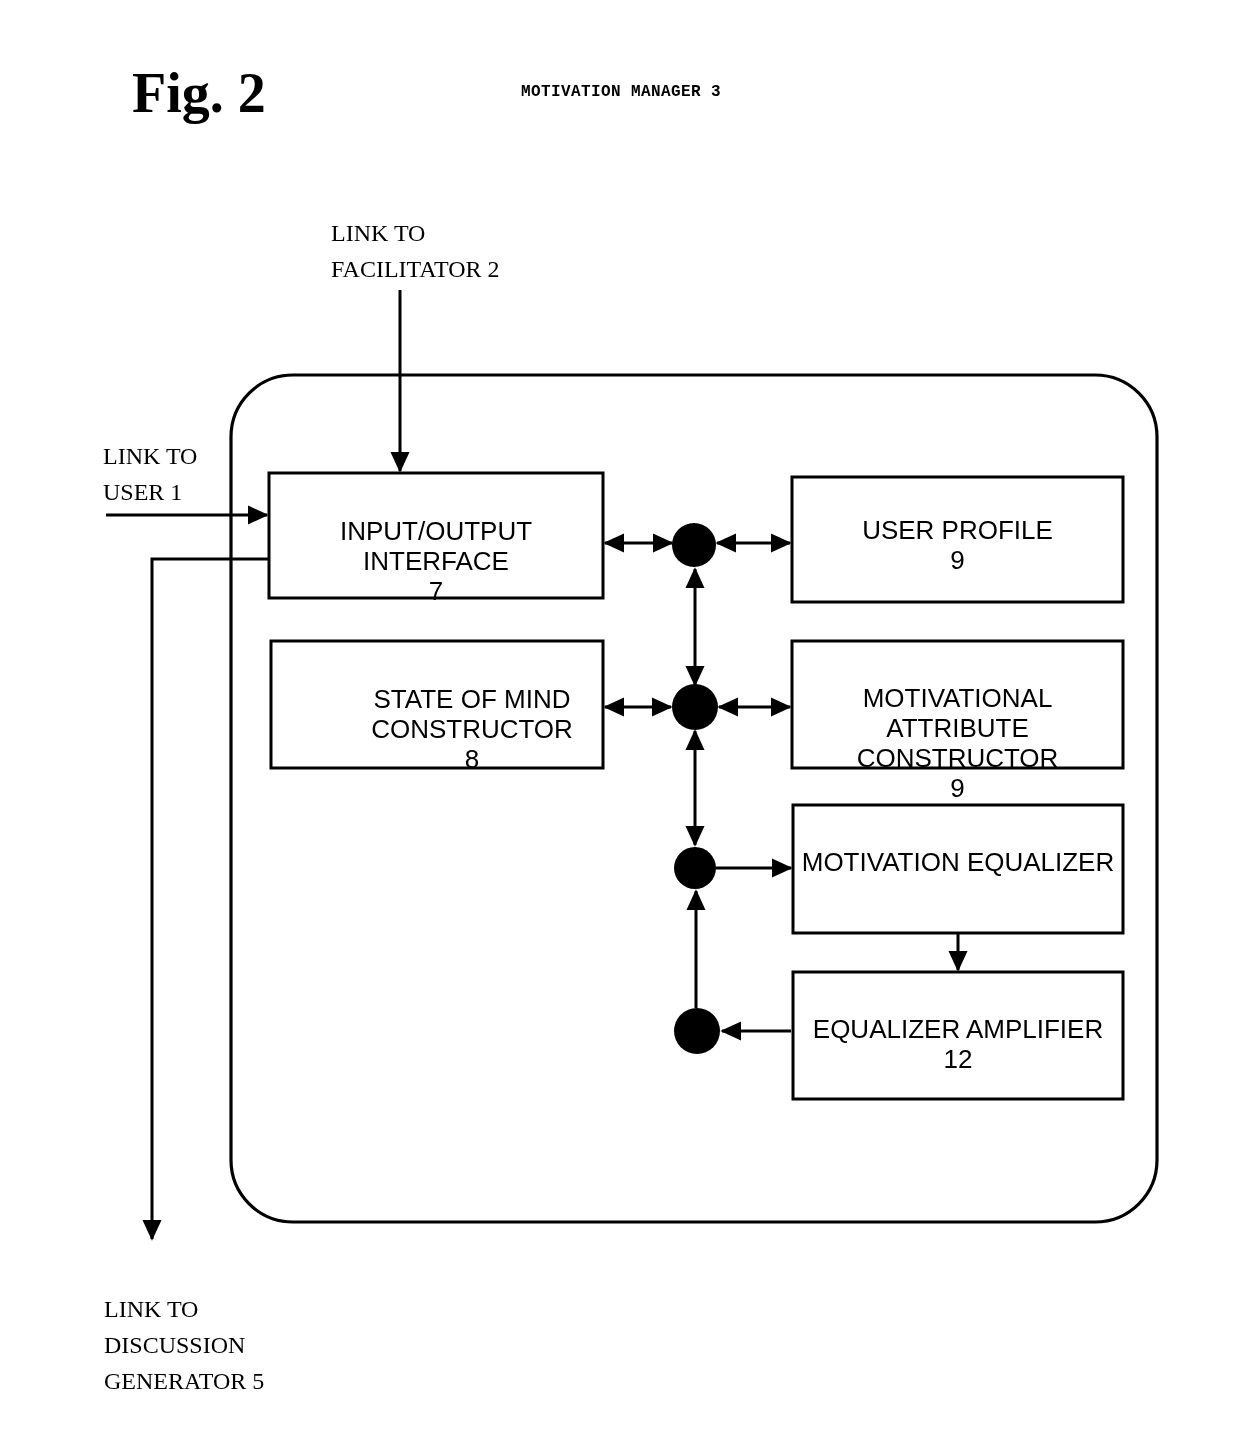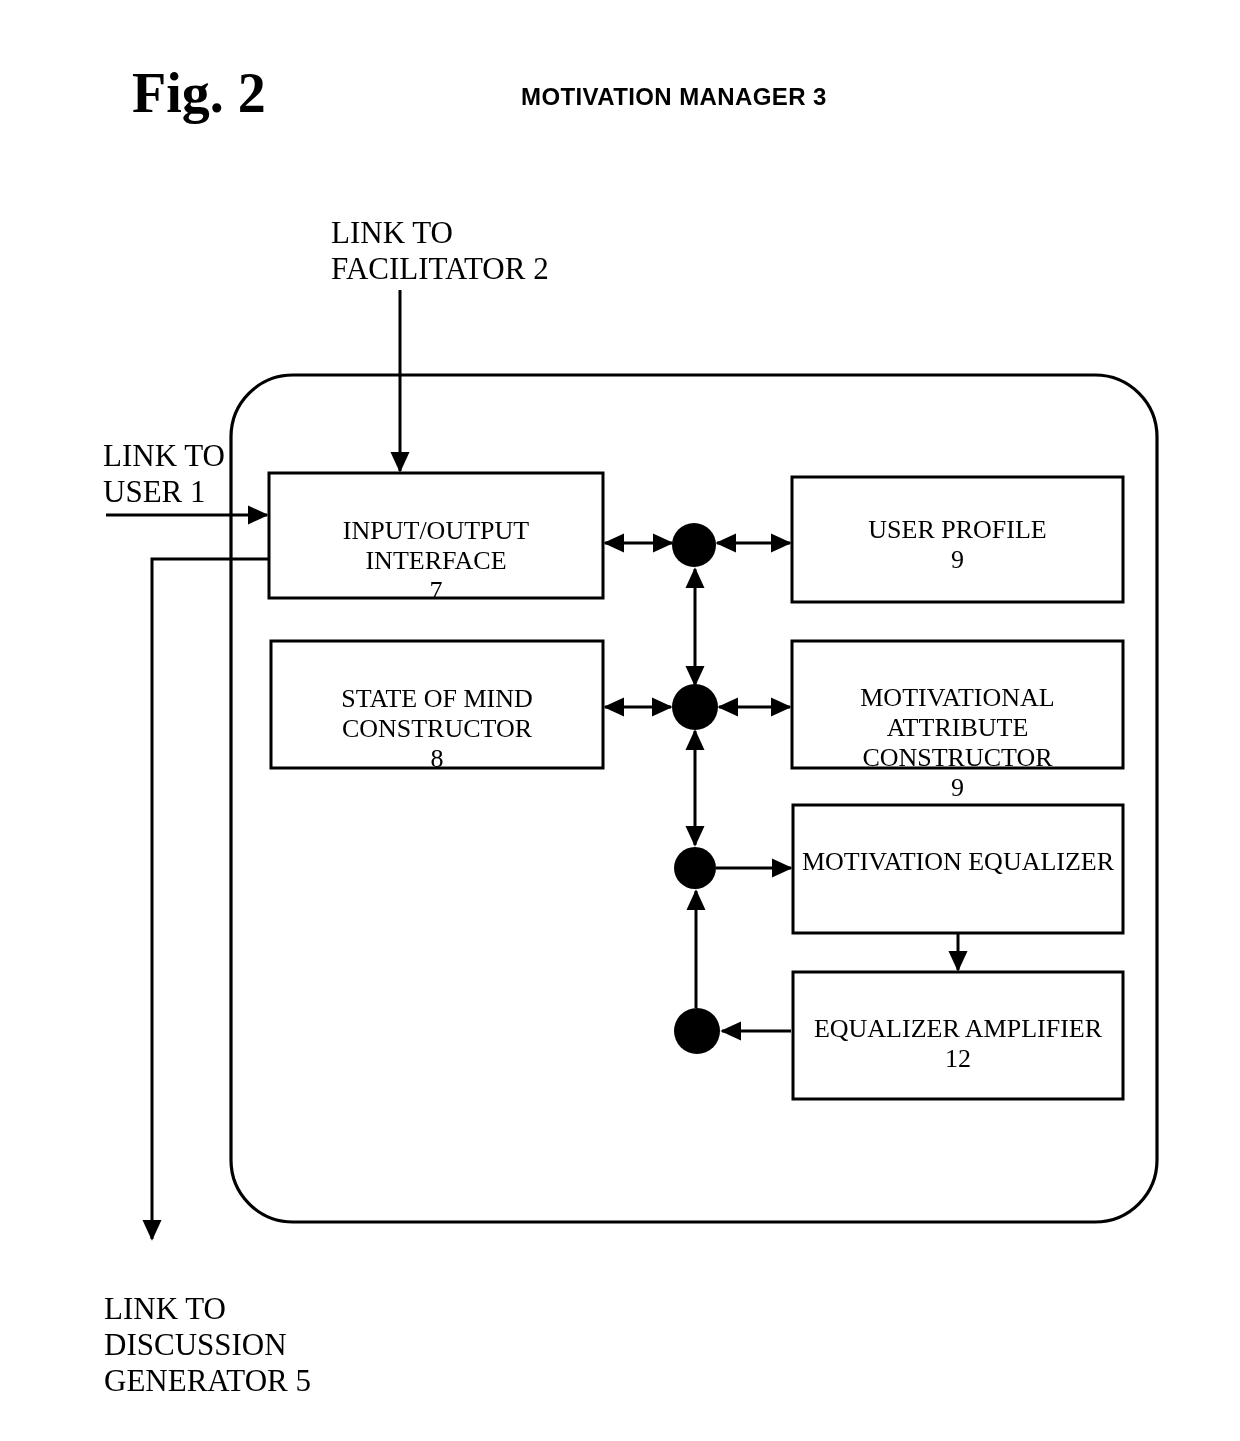--- a/index.html
+++ b/index.html
@@ -33,44 +33,44 @@
     font-family: "Liberation Serif", "DejaVu Serif", serif;
     font-weight: bold;
     font-size: 56px;
     letter-spacing: 0px;
     line-height: 1;
     left: 132px;
     top: 58px;
   }
   .fig-title {
     position: absolute;
-    font-family: Liberation Sans, sans-serif;
+    font-family: Liberation Mono, monospace;
     font-weight: bold;
-    font-size: 24px;
+    font-size: 16px;
     letter-spacing: 0.4px;
     left: 521px;
     top: 76px;
     white-space: nowrap;
   }
   .ext-label {
     position: absolute;
     font-family: "Liberation Serif", "DejaVu Serif", serif;
     font-weight: normal;
-    font-size: 31px;
+    font-size: 24px;
     line-height: 36px;
     white-space: pre-line;
   }
   #label-facilitator { left: 331px; top: 208px; }
   #label-user        { left: 103px; top: 431px; }
   #label-discussion  { left: 104px; top: 1284px; }
 
   .box-label {
     position: absolute;
     text-align: center;
-    font-family: Liberation Serif, serif;
+    font-family: Liberation Sans, sans-serif;
     font-weight: normal;
     font-size: 26px;
     line-height: 30px;
     white-space: pre-line;
   }
   .box-num {
     display: block;
     font-size: 26px;
     line-height: 30px;
   }
@@ -147,21 +147,21 @@
     <span>INPUT/OUTPUT
 INTERFACE</span>
     <span class="box-num">7</span>
   </div>
 
   <div class="box-label" style="left:792px; top:478px; width:331px;">
     <span>USER PROFILE</span>
     <span class="box-num">9</span>
   </div>
 
-  <div class="box-label" style="left:271px; top:647px; width:332px;">
+  <div class="box-label" style="left:271px; top:647px; width:332px;padding-left:35px;">
     <span>STATE OF MIND
 CONSTRUCTOR</span>
     <span class="box-num">8</span>
   </div>
 
   <div class="box-label" style="left:792px; top:646px; width:331px;">
     <span>MOTIVATIONAL
 ATTRIBUTE
 CONSTRUCTOR</span>
     <span class="box-num">9</span>

